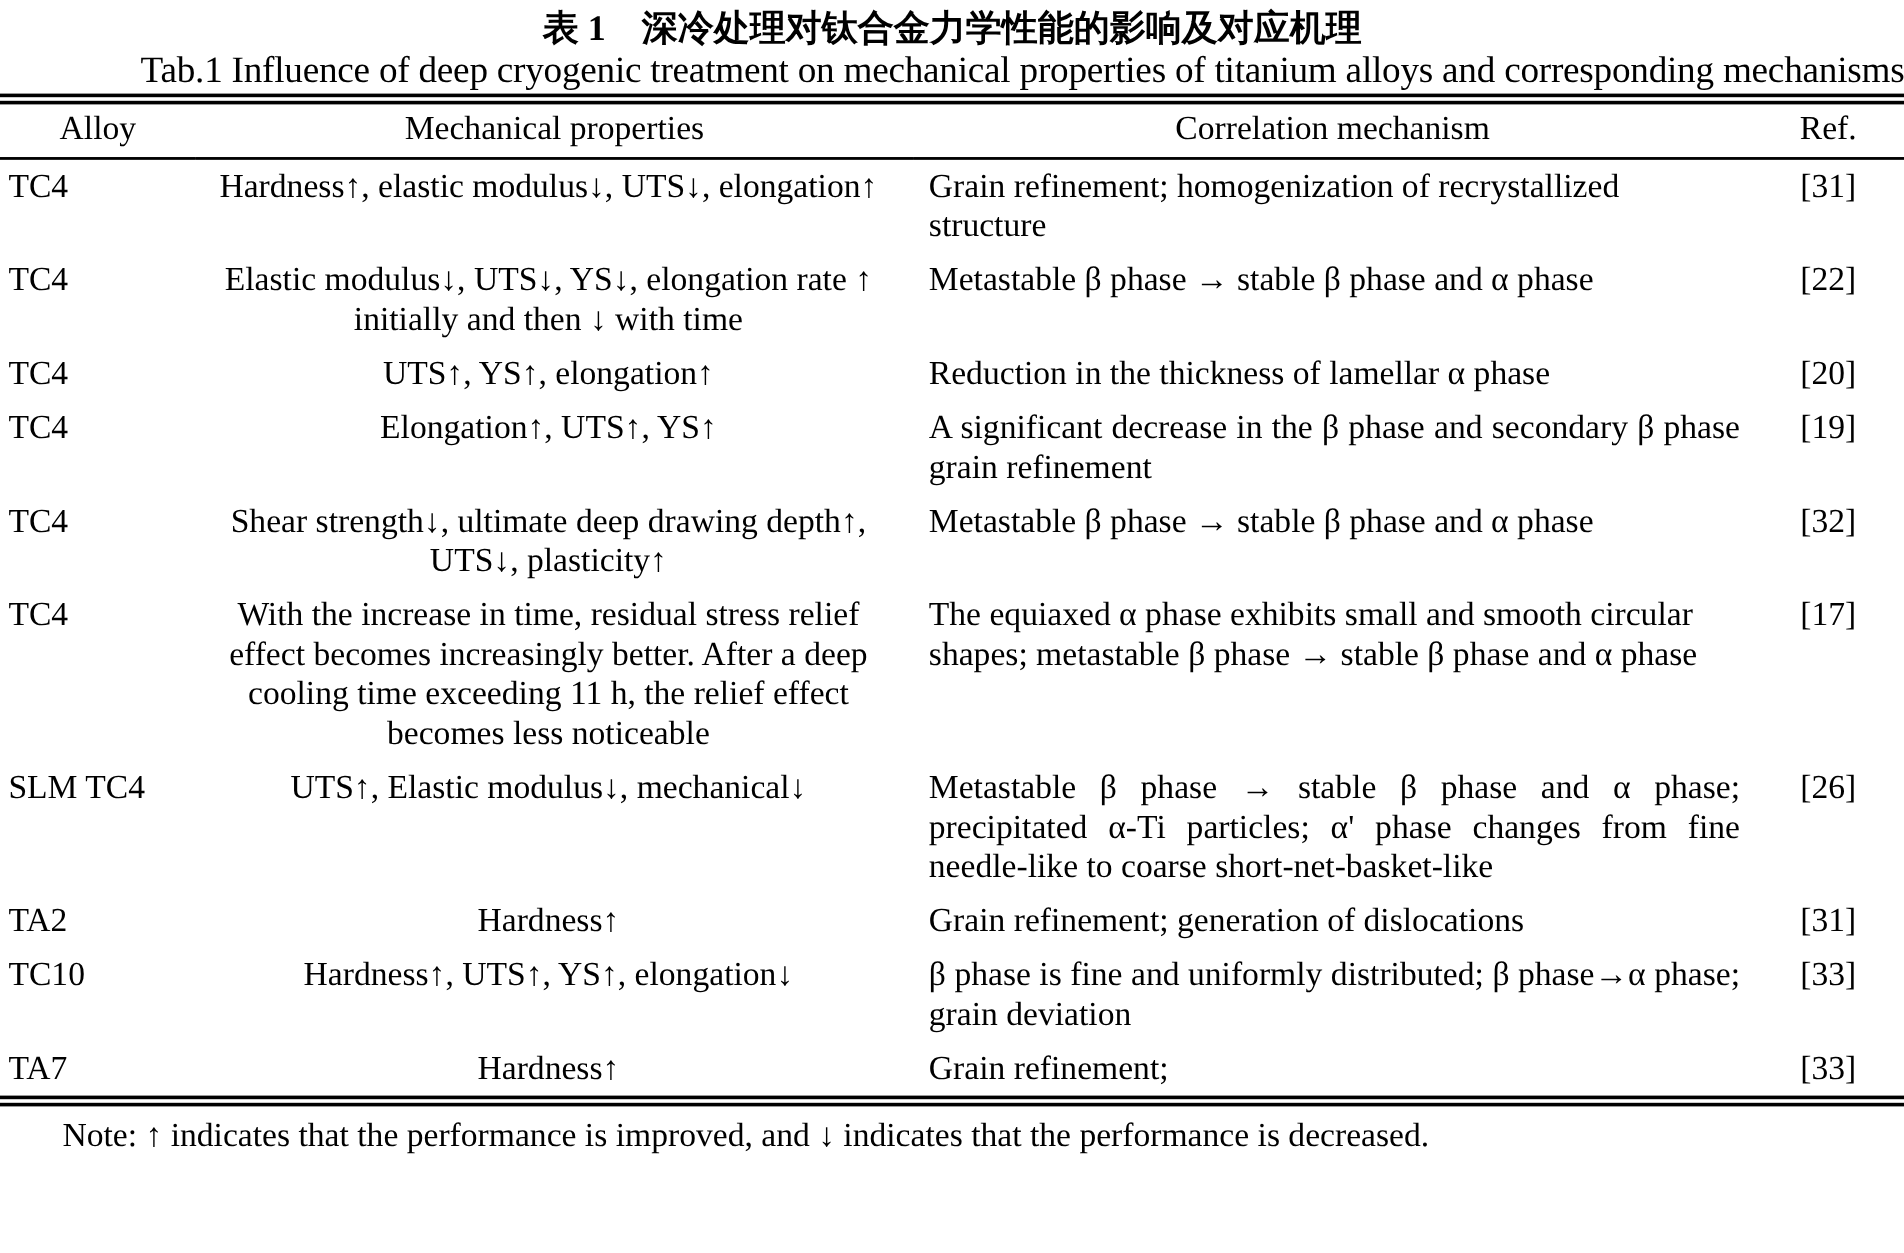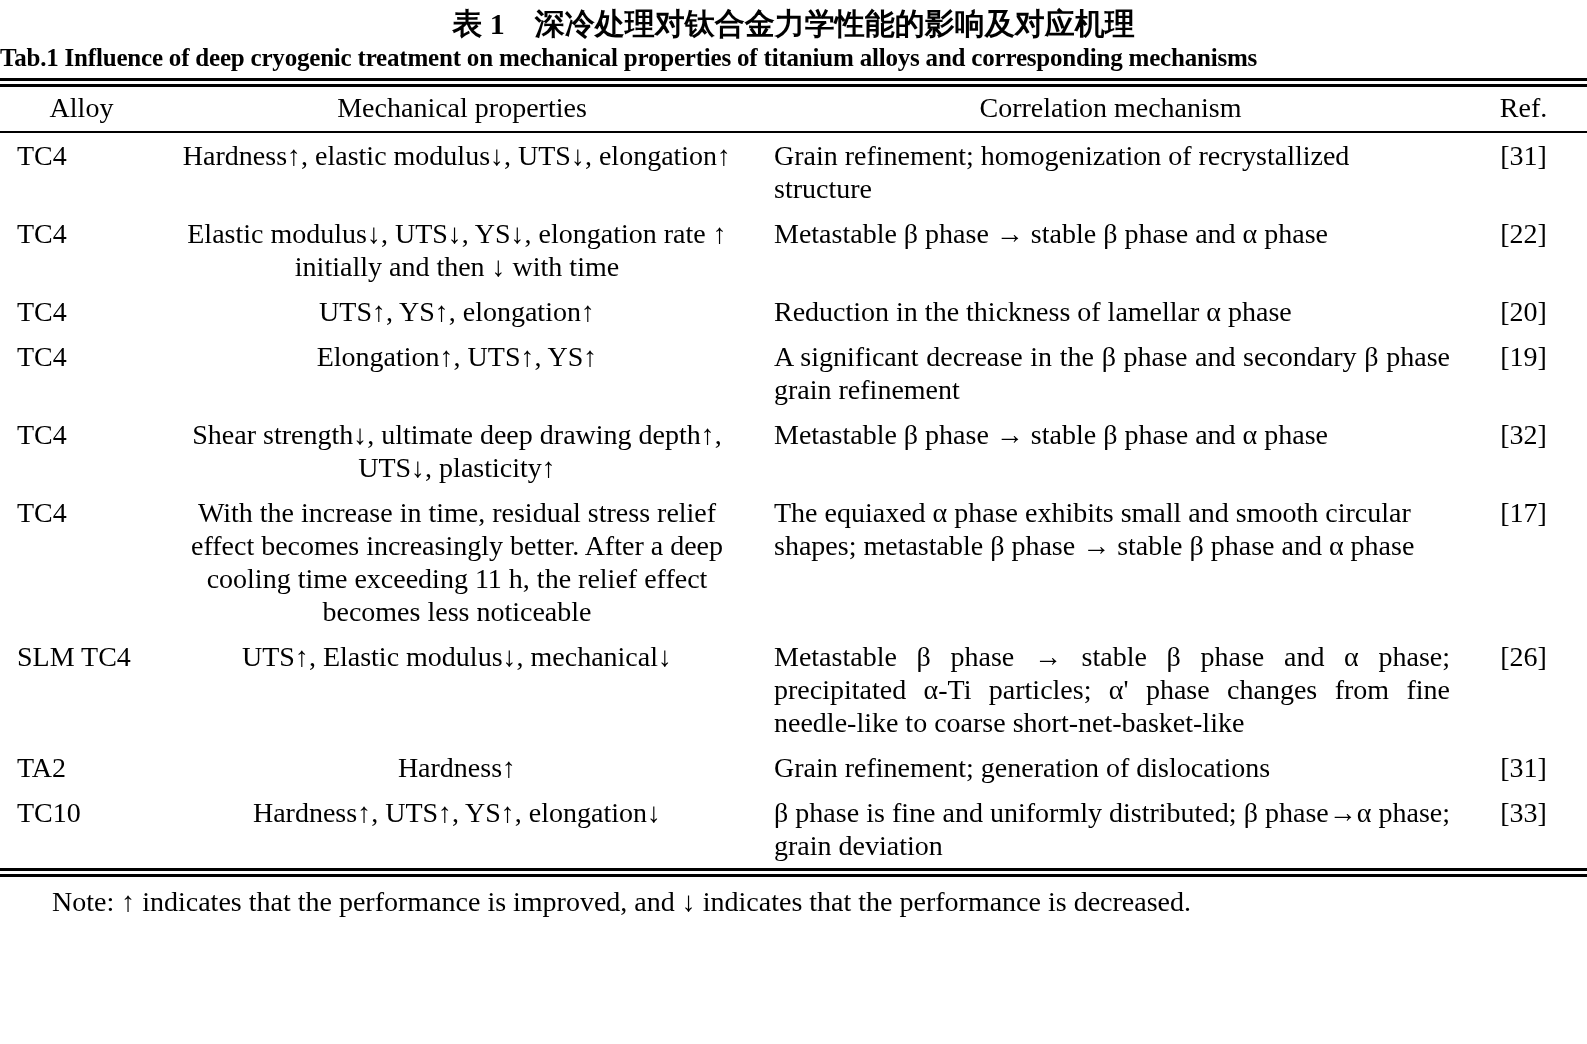--- a/index.html
+++ b/index.html
@@ -7,42 +7,42 @@
     width: 1587px; height: 1044px; overflow: hidden;
     color: #000;
     font-family: "Liberation Serif", "DejaVu Serif", serif;
   }
   .page { width: 1587px; }
   .title-cn {
     margin-top: 5px; text-align: center; font-weight: bold;
     font-size: 30px; line-height: 37px; white-space: nowrap;
   }
   .title-en {
-    text-align: left; font-weight: bold; font-size: 25px;
+    text-align: right; font-weight: normal; font-size: 31px;
     line-height: 32px; white-space: nowrap; letter-spacing: -0.2px;
   }
   .rule-double {
     height: 3px; border-top: 3px solid #000; border-bottom: 3px solid #000;
   }
   .rule-top { margin-top: 4px; }
   .rule-bottom { margin-top: 0; }
   table { border-collapse: collapse; table-layout: fixed; width: 1587px; }
   col.w-alloy { width: 163px; }
   col.w-mech { width: 598px; }
   col.w-mechanism { width: 699px; }
   col.w-ref { width: 127px; }
   th {
     font-weight: normal; font-size: 28px; line-height: 33px;
     padding: 4px 0 7px; border-bottom: 2px solid #000; text-align: center;
   }
   td {
     font-size: 28px; line-height: 33px; vertical-align: top;
     padding: 6px 0;
   }
-  td.c-alloy { padding-left: 17px; }
+  td.c-alloy { padding-left: 7px; }
   td.c-mech { padding-right: 10px; text-align: center; }
   td.c-mechanism { padding-left: 13px; padding-right: 10px; }
   td.c-ref { text-align: center; }
   .just { text-align: justify; margin-left: 40px; }
   .note { font-size: 28px; line-height: 33px; padding-left: 52px; margin-top: 8px; }
 </style>
 </head>
 <body>
 
 <div class="page">
@@ -116,20 +116,26 @@
           <td class="c-mech">Hardness↑</td>
           <td class="c-mechanism">Grain refinement; generation of dislocations</td>
           <td class="c-ref">[31]</td>
         </tr>
         <tr>
           <td class="c-alloy">TC10</td>
           <td class="c-mech">Hardness↑, UTS↑, YS↑, elongation↓</td>
           <td class="c-mechanism just">β phase is fine and uniformly distributed; β phase→α phase; grain deviation</td>
           <td class="c-ref">[33]</td>
         </tr>
+        <tr>
+          <td class="c-alloy">TA7</td>
+          <td class="c-mech">Hardness↑</td>
+          <td class="c-mechanism">Grain refinement;</td>
+          <td class="c-ref">[33]</td>
+        </tr>
       </tbody>
   </table>
 
   <div class="rule-double rule-bottom"></div>
 
   <div class="note">Note: ↑ indicates that the performance is improved, and ↓ indicates that the performance is decreased.</div>
 
 </div>
 
 </body></html>

